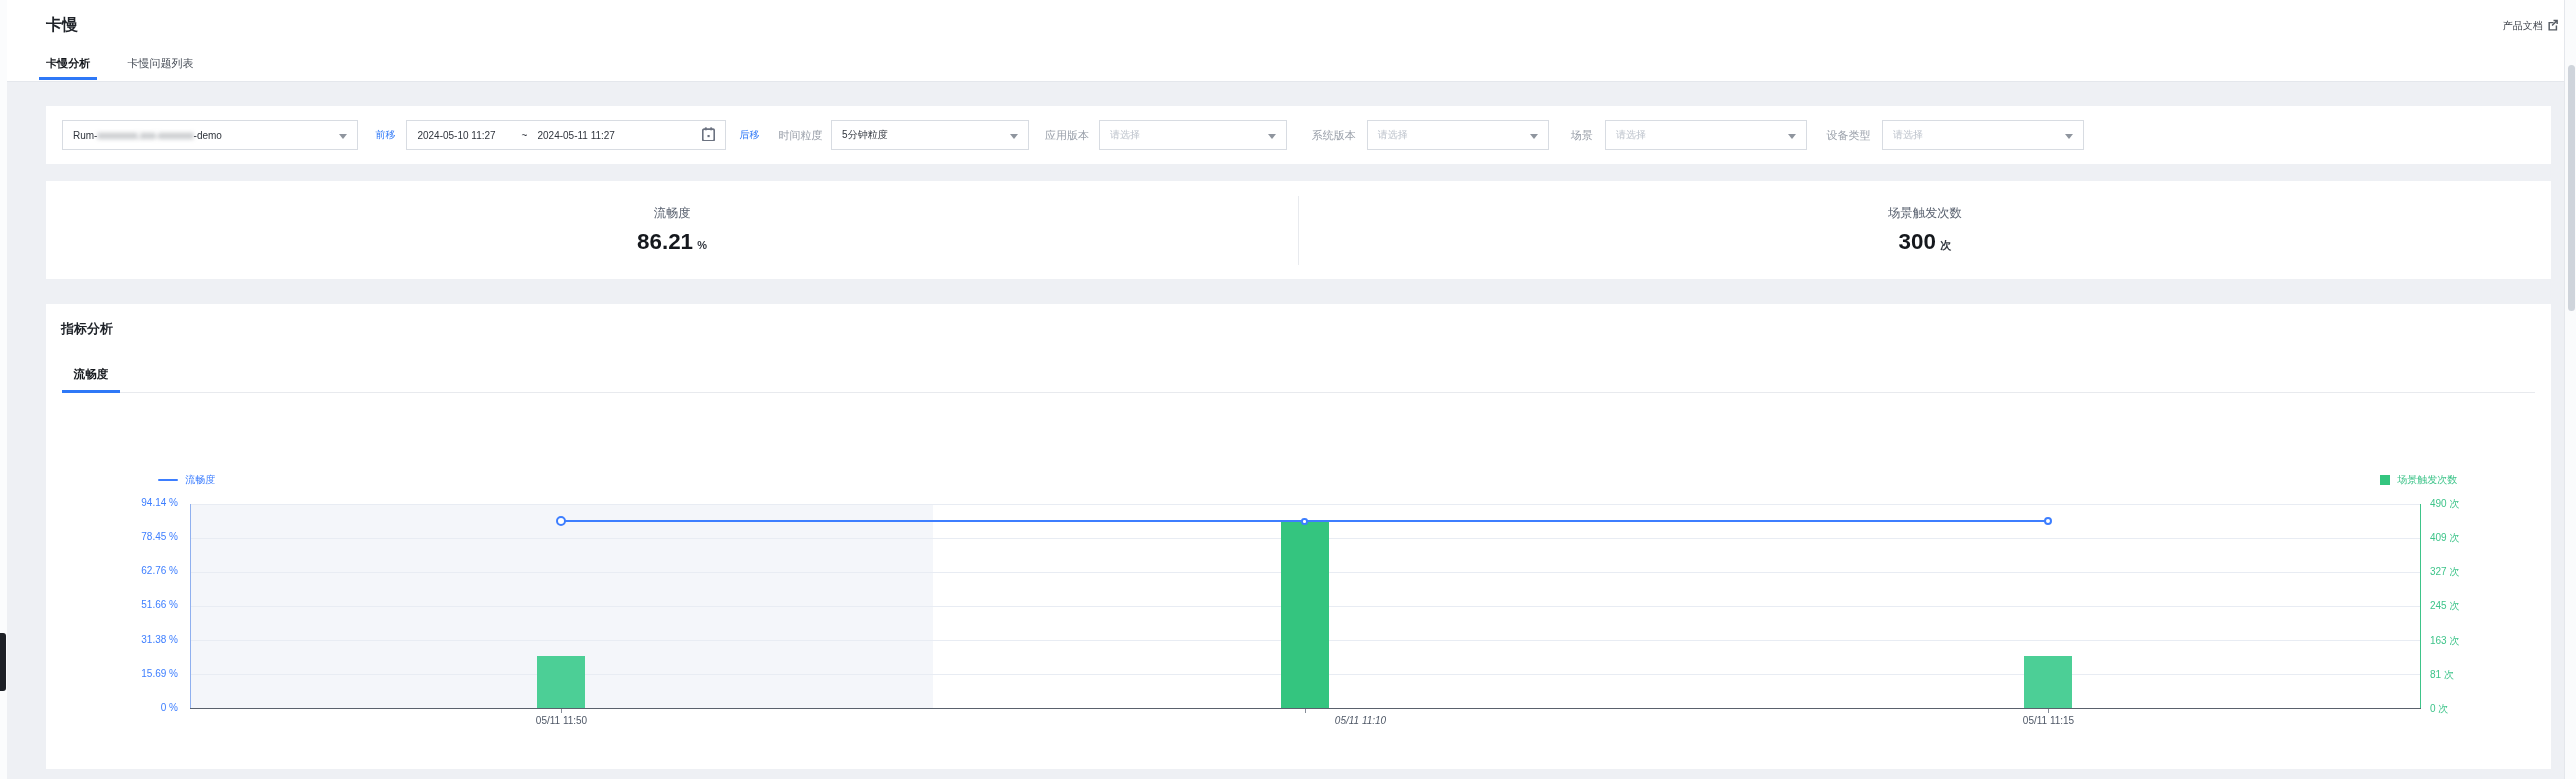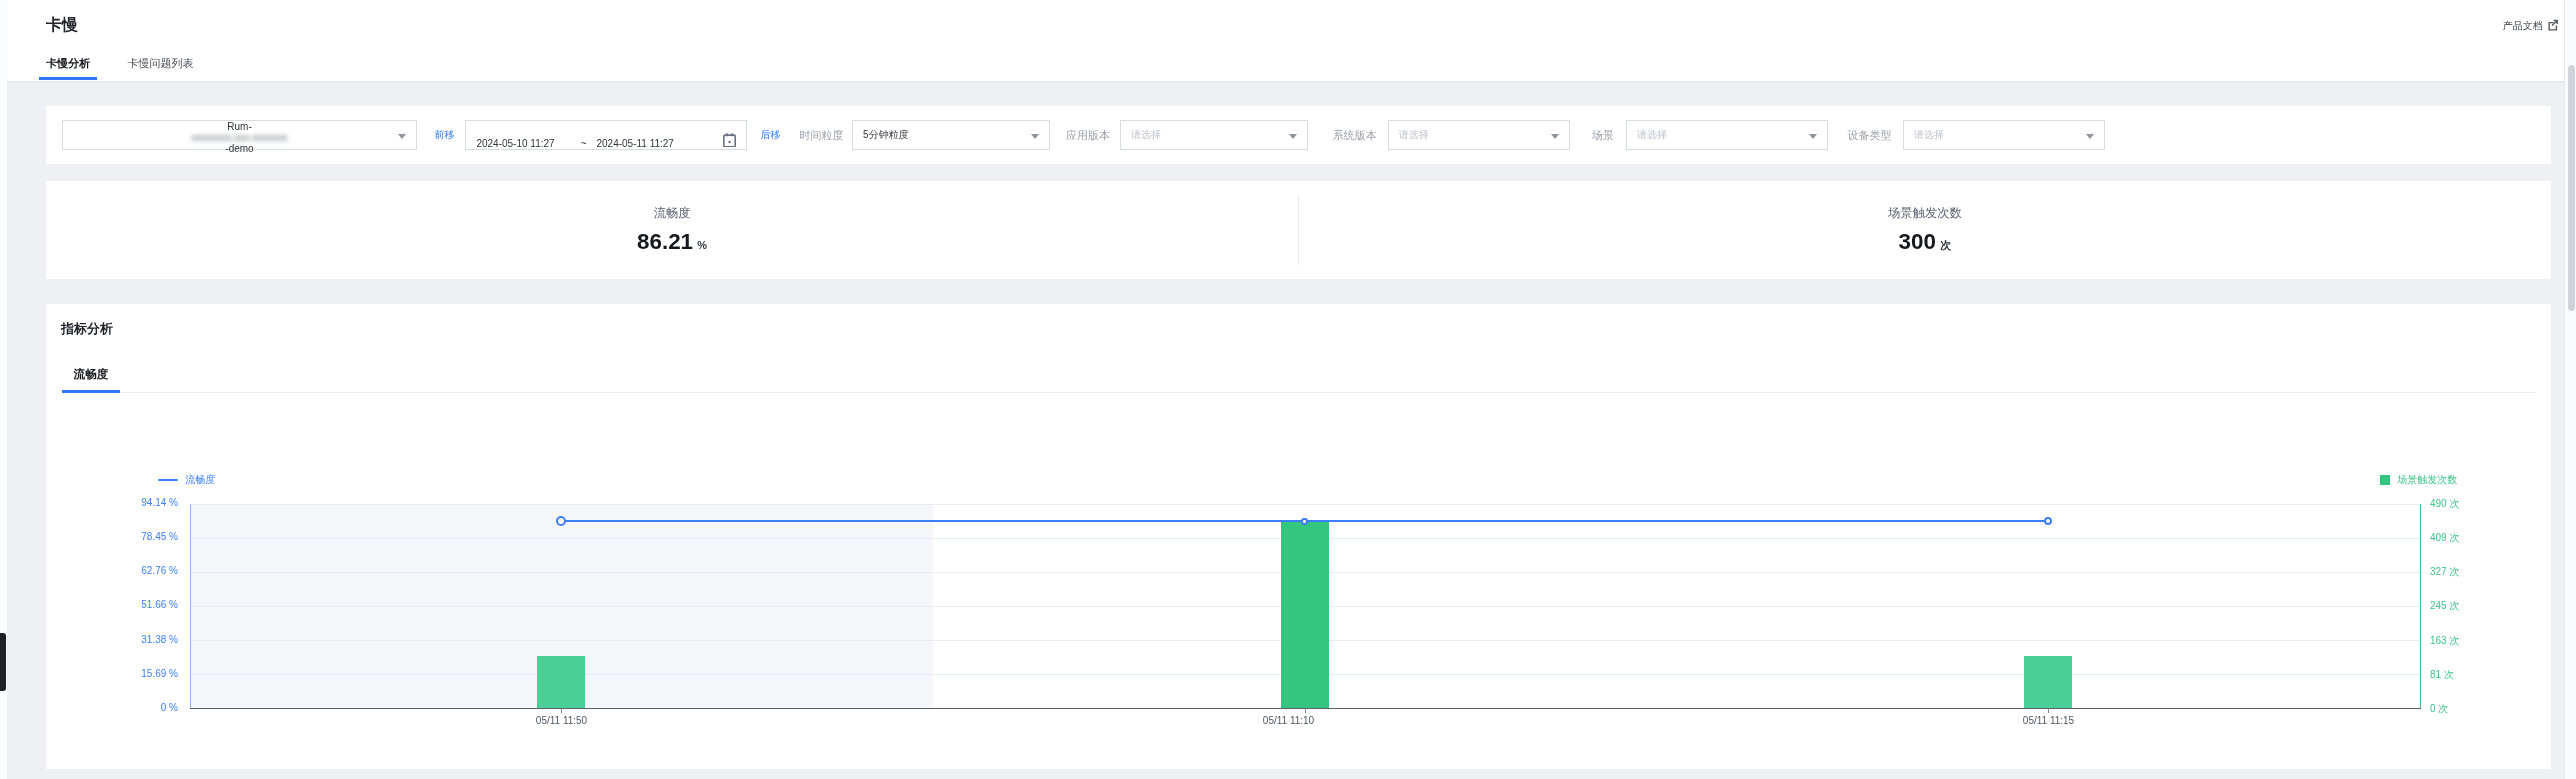--- a/index.html
+++ b/index.html
@@ -100,28 +100,28 @@
       <span>
         <svg width="11.6" height="11.6" viewBox="0 0 16 16">
             <path d="M2 4h7v2H4v8h8v-5h2v7H2z" fill="#555b63"></path>
             <path d="M9 1h6v6h-2V4.4l-5.3 5.3-1.4-1.4L11.6 3H9z" fill="#555b63"></path>
           </svg>
       </span>
     </div>
   </div>
 
   <div class="card filter-card">
-    <div class="sel" style="width:355px;flex-direction:column;">
+    <div class="sel" style="width:296px;">
       <span>Rum-</span>
       <span class="blur-mid">xxxxxxxx.xxx-xxxxxxx</span>
       <span>-demo</span>
       <span class="caret"></span>
     </div>
     <div class="flink" style="margin-left:17.4px;">前移</div>
-    <div class="datebox" style="margin-left:11px; width:282px;align-items:flex-end;">
+    <div class="datebox" style="margin-left:11px; width:320px;">
       <span>2024-05-10 11:27</span>
       <span style="margin-left:16px;">~</span>
       <span>2024-05-11 11:27</span>
       <span style="margin-left:auto;">
         <svg width="13" height="14.5" viewBox="0 0 18 20">
             <rect x="1" y="3" width="16" height="16" rx="2" fill="none" stroke="#6b7280" stroke-width="2.4"></rect>
             <rect x="4" y="0.5" width="2.6" height="4" fill="#6b7280"></rect>
             <rect x="11.4" y="0.5" width="2.6" height="4" fill="#6b7280"></rect>
             <rect x="7.6" y="11" width="3" height="3" fill="#6b7280"></rect>
           </svg>
@@ -210,21 +210,21 @@
         <div class="ylab-l" style="left: 84px; top: 205px;">15.69 %</div>
         <div class="ylab-r" style="left: 2430px; top: 205px;">81 次</div>
         <div class="ylab-l" style="left: 84px; top: 239px;">0 %</div>
         <div class="ylab-r" style="left: 2430px; top: 239px;">0 次</div>
         <div class="yaxis-line-left" style="left: 190px; top: 41px; height: 205px;"></div>
         <div class="yaxis-line-right" style="left: 2420px; top: 41px; height: 205px;"></div>
         <div class="xaxis-line" style="left: 190px; top: 245px; width: 2231px;"></div>
         <div class="xtick" style="left: 561px; top: 246px;"></div>
         <div class="xlab" style="left: 489px; top: 252px;">05/11 11:50</div>
         <div class="xtick" style="left: 1305px; top: 246px;"></div>
-        <div class="xlab" style="left: 1216px; top: 252px;">05/11 11:10</div>
+        <div class="xlab" style="left: 1288px; top: 252px; font-style: italic;">05/11 11:10</div>
         <div class="xtick" style="left: 2048px; top: 246px;"></div>
         <div class="xlab" style="left: 1976px; top: 252px;">05/11 11:15</div>
         <div class="bar" style="left: 537px; top: 193px; width: 48px; height: 52px; background: rgb(76, 207, 150);"></div>
         <div class="bar" style="left: 1281px; top: 57px; width: 48px; height: 188px; background: rgb(52, 197, 127);"></div>
         <div class="bar" style="left: 2024px; top: 193px; width: 48px; height: 52px; background: rgb(76, 207, 150);"></div>
         <div class="trendline" style="left: 561px; top: 57px; width: 743px; background: rgb(61, 126, 255);"></div>
         <div class="trendline" style="left: 1305px; top: 57px; width: 743px; background: rgb(61, 126, 255);"></div>
         <div class="pt" style="left: 556px; top: 53px; width: 10px; height: 10px; border-color: rgb(61, 126, 255);"></div>
         <div class="pt" style="left: 1301px; top: 55px; width: 6.5px; height: 6.5px; border-color: rgb(61, 126, 255);"></div>
         <div class="pt" style="left: 2044px; top: 54px; width: 8px; height: 8px; border-color: rgb(61, 126, 255);"></div>

